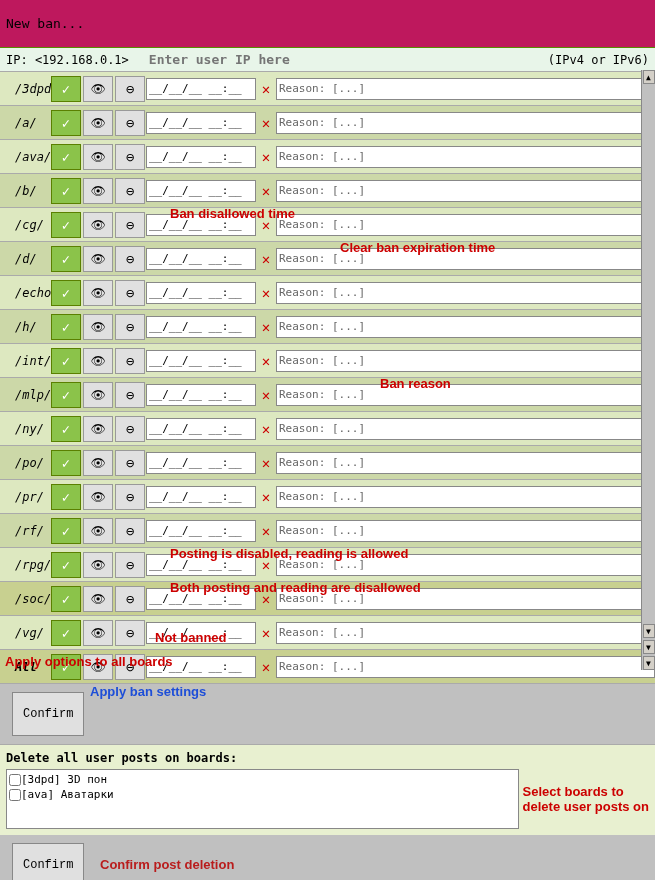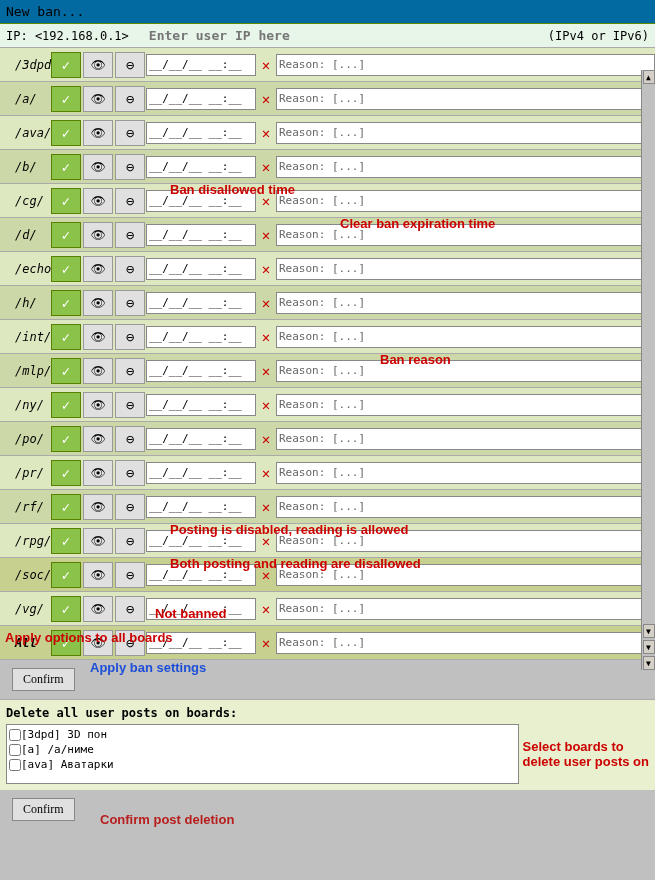--- a/index.html
+++ b/index.html
@@ -4,23 +4,23 @@
   <style>
     * { box-sizing: border-box; margin: 0; padding: 0; }
     body {
       font-family: monospace;
       font-size: 12px;
       background: #c0c0c0;
       width: 655px;
       min-height: 880px;
     }
     .title-bar {
-      background: #0369a1;
+      background: #be185d;
       color: #000;
-      padding: 4px 6px;
+      padding: 16px 6px;
       font-size: 13px;
       border-bottom: 1px solid #5a8a00;
     }
     .ip-row {
       background: #e8f5e9;
       padding: 4px 6px;
       display: flex;
       align-items: center;
       gap: 20px;
       border-bottom: 1px solid #aaa;
@@ -130,22 +130,22 @@
       font-size: 11px;
       padding: 0 2px;
       color: #666;
     }
     .wrapper {
       position: relative;
     }
     .confirm-btn {
       background: #e0e0e0;
       border: 1px solid #888;
-      padding: 3px 10px;
-      font-family: Liberation Serif, serif;
+      padding: 14px 10px;
+      font-family: Liberation Mono, monospace;
       font-size: 12px;
       cursor: pointer;
       margin: 4px 6px;
     }
     .delete-section {
       background: #e8f0d0;
       border-top: 1px solid #aaa;
       padding: 6px;
     }
     .delete-title {
@@ -407,24 +407,20 @@
   <div class="delete-section">
     <div class="delete-title">Delete all user posts on boards:</div>
     <div class="delete-list-wrapper">
       <div class="delete-list">
         <div class="delete-list-item">
           <input type="checkbox" style="">
           <span>[3dpd] 3D пон</span>
         </div>
         <div class="delete-list-item">
           <input type="checkbox" style="">
-          <span>[a] /a/ниме</span>
-        </div>
-        <div class="delete-list-item">
-          <input type="checkbox" style="">
           <span>[ava] Аватарки</span>
         </div>
       </div>
 
       <div style="position:relative; display:flex; align-items:center;">
         <span style="color:#cc0000; font-size:13px; font-weight:bold; font-family:sans-serif; white-space:pre-line;">Select boards to
 delete user posts on</span>
       </div>
     </div>
   </div>

